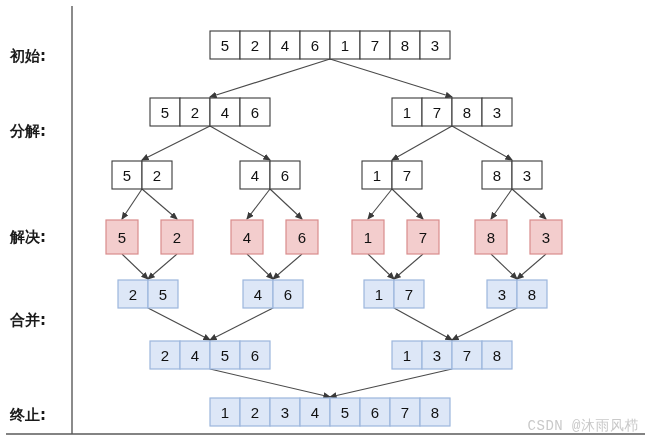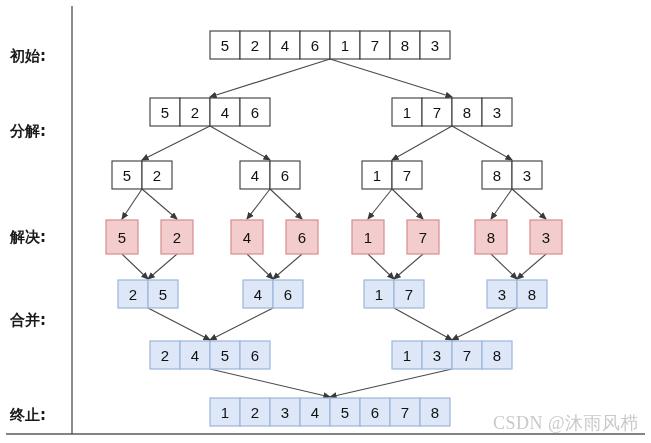--- a/index.html
+++ b/index.html
@@ -58,22 +58,22 @@
     fill: none;
   }
   .frame-line {
     stroke: #5a5a5a;
     stroke-width: 1.4;
   }
   .watermark {
     position: absolute;
     right: 12px;
     bottom: 8px;
-    font-family: Liberation Serif, serif;
-    font-size: 18px;
+    font-family: Liberation Mono, monospace;
+    font-size: 14px;
     color: #c9c9c9;
     letter-spacing: 0.5px;
     white-space: nowrap;
     user-select: none;
     text-align: right;
   }
 </style>
 </head>
 <body>
 

